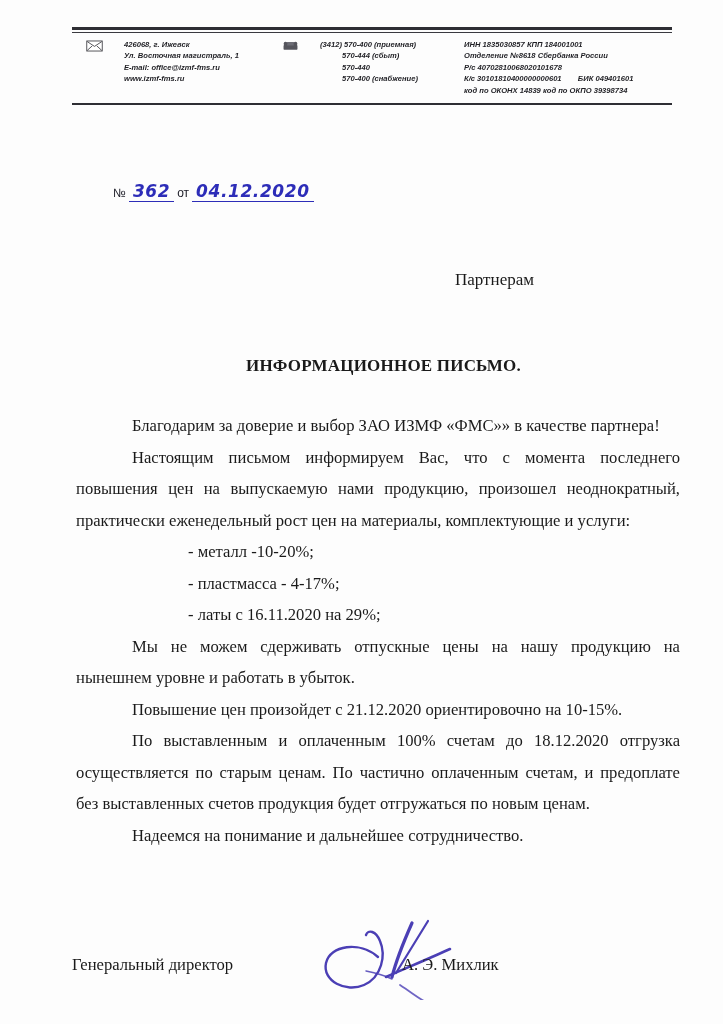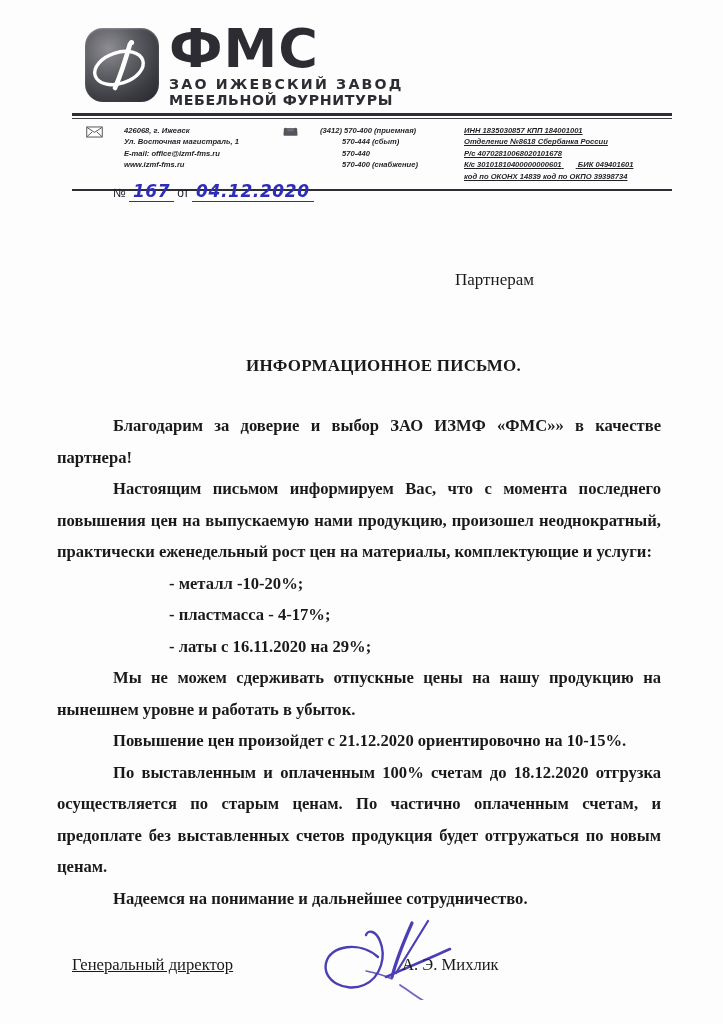--- a/index.html
+++ b/index.html
@@ -99,21 +99,21 @@
     font-family: "Liberation Sans", sans-serif;
     font-style: italic;
     font-weight: 700;
     font-size: 7.6px;
     line-height: 1.52;
     color: #1f1f24;
   }
   .contact-col { display: flex; align-items: flex-start; gap: 21px; }
   .col-addr { width: 196px; padding-left: 14px; }
   .col-phone { width: 178px; }
-  .col-bank  { flex: 1; padding-left: 4px; text-decoration: underline; }
+  .col-bank  { flex: 1; padding-left: 4px; }
 
   .ico {
     width: 17px;
     height: 12px;
     flex: 0 0 auto;
     margin-top: 1px;
   }
 
   .phone-lines .pl { padding-left: 22px; }
   .phone-lines .pl.first { padding-left: 0; }
@@ -164,26 +164,25 @@
     top: 356px;
     text-align: center;
     font-weight: 700;
     font-size: 17px;
     letter-spacing: 0.2px;
     padding-left: 28px;
   }
 
   .body-block {
     position: absolute;
-    left: 57px;
+    left: 76px;
     top: 410px;
     width: 604px;
     font-size: 16.6px;
     line-height: 31.5px;
-    font-weight: bold;
   }
   .body-block p {
     margin: 0;
     text-align: justify;
     text-indent: 56px;
     -webkit-hyphens: none;
     hyphens: none;
   }
 
   .list-item {
@@ -196,53 +195,39 @@
   
   .sign-row {
     position: absolute;
     left: 72px;
     top: 955px;
     width: 604px;
     display: flex;
     align-items: baseline;
     font-size: 16.6px;
   }
-  .sign-title { width: 330px; text-decoration: underline; }
+  .sign-title { width: 330px; }
   .sign-name { }
 
   .signature {
     position: absolute;
     left: 300px;
     top: 915px;
     width: 230px;
     height: 85px;
     pointer-events: none;
   }
 </style>
 </head>
 <body>
 
 <div class="page">
 
   <div class="letterhead">
 
-    <div class="logo-row">
-      <div class="emblem">
-        <svg class="glyph" viewBox="0 0 74 74" xmlns="http://www.w3.org/2000/svg" aria-hidden="true">
-          <ellipse cx="34" cy="40" rx="25" ry="15.5" transform="rotate(-18 34 40)" fill="none" stroke="#ffffff" stroke-width="3.4"></ellipse>
-          <path d="M45 16 C41 30, 36 46, 30 60" fill="none" stroke="#ffffff" stroke-width="4.6" stroke-linecap="round"></path>
-          <circle cx="46.5" cy="14.5" r="2.6" fill="#ffffff"></circle>
-        </svg>
-      </div>
-      <div class="wordmark">
-        <div class="fms">ФМС</div>
-        <div class="sub1">ЗАО  ИЖЕВСКИЙ  ЗАВОД</div>
-        <div class="sub2">МЕБЕЛЬНОЙ ФУРНИТУРЫ</div>
-      </div>
-    </div>
 
     <div class="rule-thick"></div>
     <div class="rule-thin"></div>
 
     <div class="contacts">
 
       <div class="contact-col col-addr">
         <svg class="ico" viewBox="0 0 22 15" aria-hidden="true">
           <rect x="1" y="1" width="20" height="13" fill="#ffffff" stroke="#3a3a40" stroke-width="1.1"></rect>
           <path d="M1.6 1.8 L11 8 L20.4 1.8" fill="none" stroke="#3a3a40" stroke-width="1.1"></path>
@@ -285,21 +270,21 @@
         </div>
       </div>
 
     </div>
 
     <div class="rule-bottom"></div>
   </div>
 
   <div class="numline">
     <span class="lbl">№</span>
-    <span class="hw hw-underline">167</span>
+    <span class="hw hw-underline">362</span>
     <span class="lbl">от</span>
     <span class="hw hw-underline">04.12.2020</span>
   </div>
 
   <div class="addressee">Партнерам</div>
 
   <div class="doc-title">ИНФОРМАЦИОННОЕ ПИСЬМО.</div>
 
   <div class="body-block">
     <p>Благодарим за доверие и выбор ЗАО ИЗМФ «ФМС»» в качестве партнера!</p>

